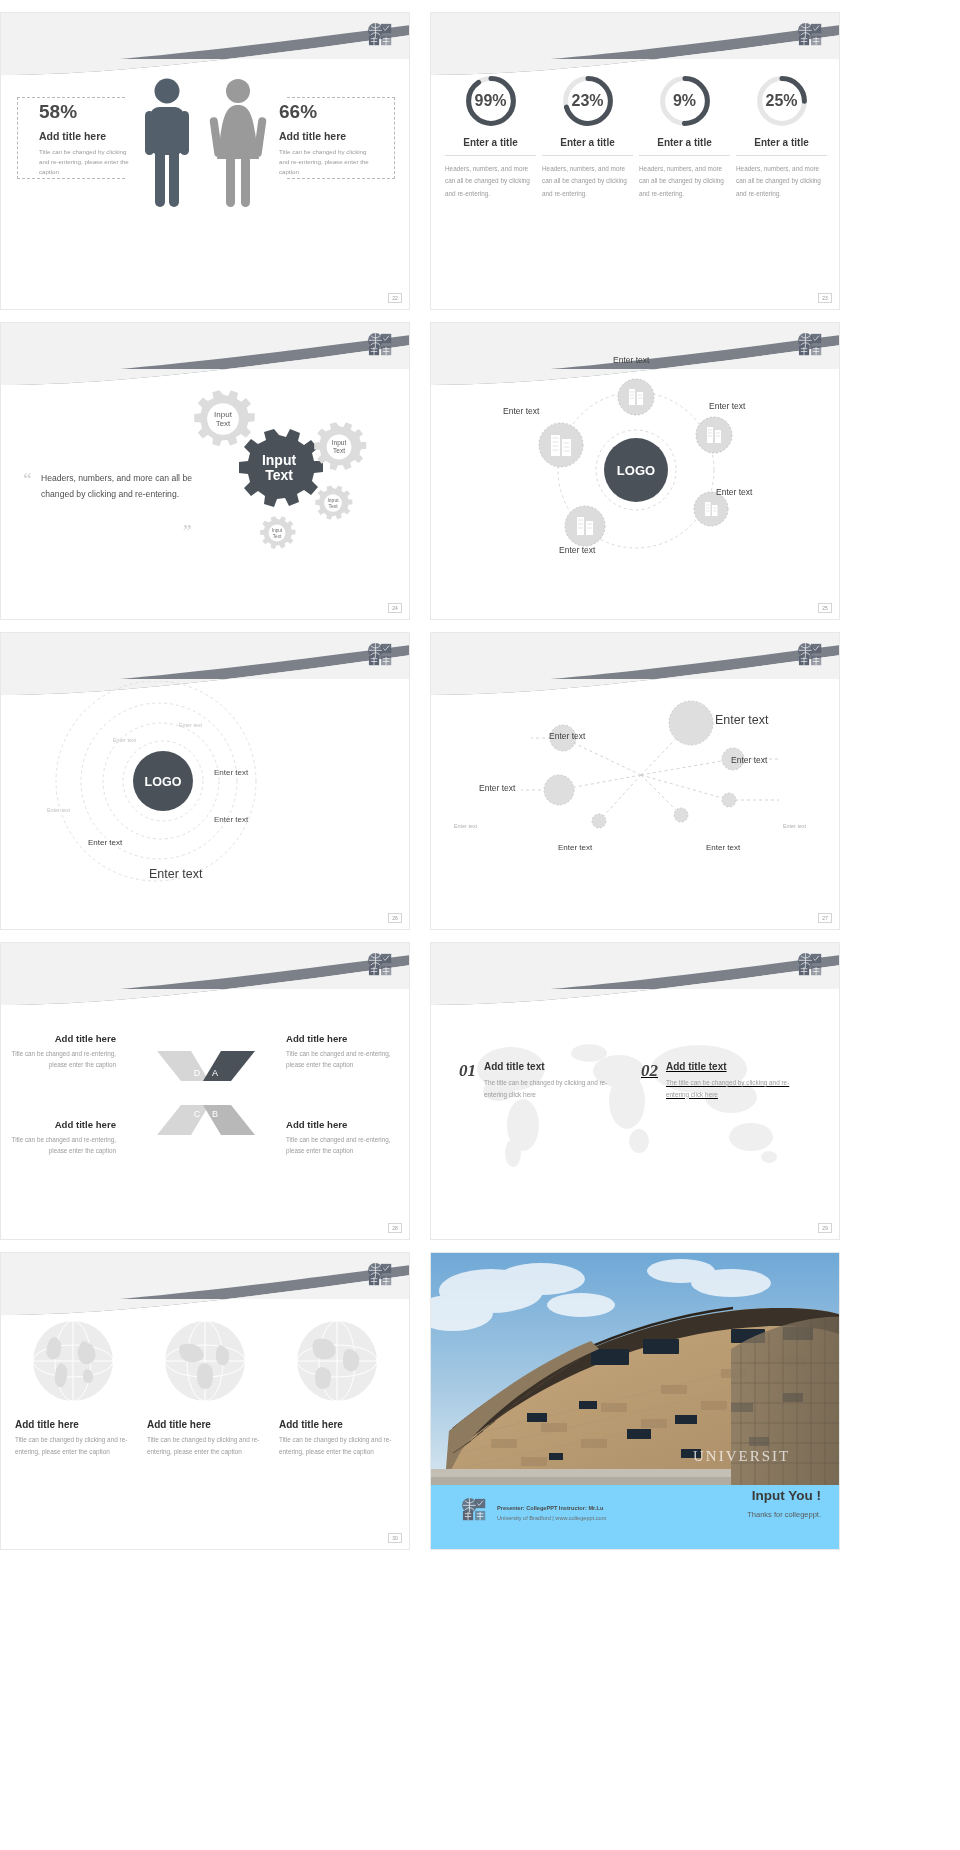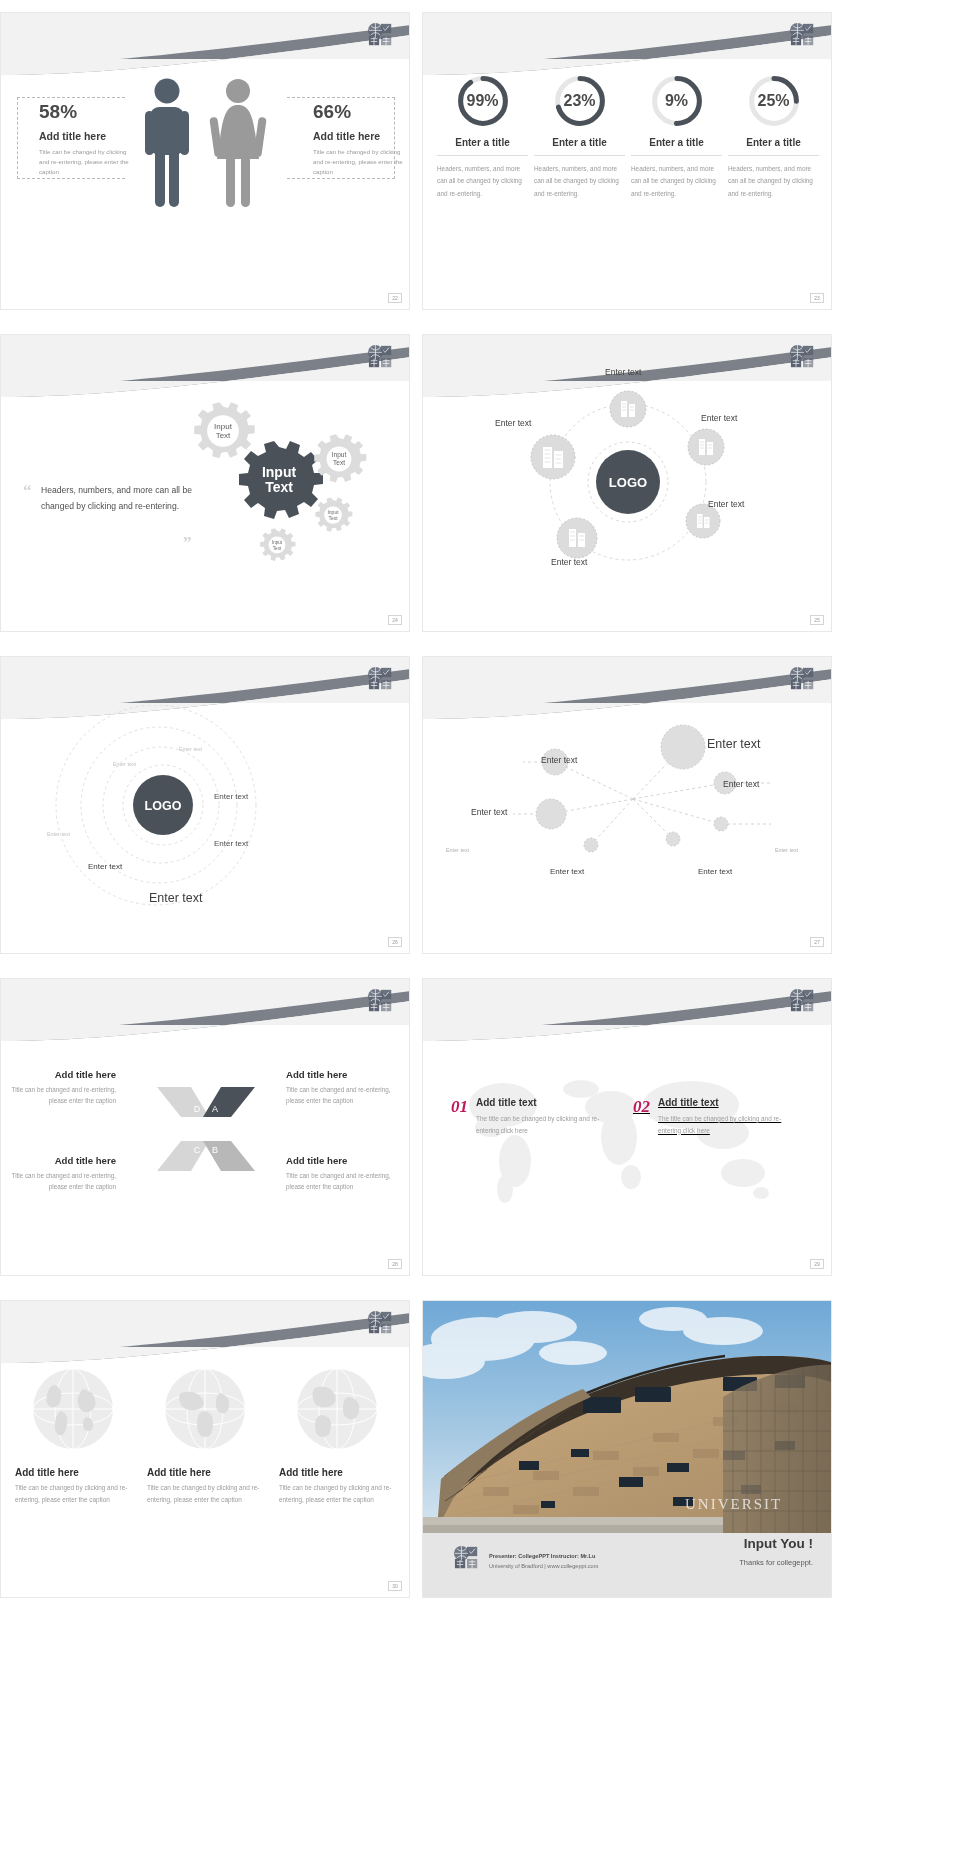--- a/index.html
+++ b/index.html
@@ -14,21 +14,20 @@
     background: #ffffff;
     overflow: hidden;
   }
   .grid {
     display: grid;
     grid-template-columns: 410px 410px;
     grid-template-rows: repeat(5, 310px);
     column-gap: 20px;
     row-gap: 0px;
     padding: 8px 58px 0 0;
-    gap: 12px;
   }
   .slide {
     position: relative;
     width: 410px; height: 298px;
     background: #ffffff;
     border: 1px solid #e8e8e8;
     overflow: hidden;
     margin-top: 4px;
   }
   
@@ -79,21 +78,21 @@
   .etxt-lg { position:absolute; font-size:12.5px; color:#3d3d3d; white-space:nowrap; }
 
   
   .x-title { font-size:9.6px; font-weight:bold; color:#303030; }
   .x-cap { font-size:6.3px; color:#9c9c9c; line-height:1.75; margin-top:4px;}
   .x-block { position:absolute; width:105px; }
   .x-right { text-align:left; }
   .x-left { text-align:right; }
 
   
-  .bignum { font-size:17px; font-weight:bold; font-style:italic; color:#be185d;
+  .bignum { font-size:17px; font-weight:bold; font-style:italic; color:#404040;
             font-family:"Liberation Serif", serif; }
   .num-title { font-size:10px; font-weight:bold; color:#333; }
   .num-body { font-size:6.4px; color:#9c9c9c; line-height:1.8; margin-top:5px; }
 
   
   .globe-title { font-size:10px; font-weight:bold; color:#2f2f2f; }
   .globe-cap { font-size:6.4px; color:#9c9c9c; line-height:1.85; margin-top:4px; }
 
   
   .photo { position:absolute; top:0; left:0; width:410px; height:232px; overflow:hidden; }
@@ -155,21 +154,21 @@
           <rect x="17" y="78" width="9" height="52" rx="4.5" fill="#9a9a9a"></rect>
           <rect x="32" y="78" width="9" height="52" rx="4.5" fill="#9a9a9a"></rect>
         </svg>
 
         <div style="position:absolute; left:38px; top:26px; width:92px;">
           <div class="pct">58%</div>
           <div class="addtitle">Add title here</div>
           <div class="capline">Title can be changed by clicking and re-entering, please enter the caption</div>
         </div>
 
-        <div style="position:absolute; left:278px; top:26px; width:96px;margin-left:34px;">
+        <div style="position:absolute; left:278px; top:26px; width:96px;">
           <div class="pct">66%</div>
           <div class="addtitle">Add title here</div>
           <div class="capline">Title can be changed by clicking and re-entering, please enter the caption</div>
         </div>
       </div>
       <div class="page-num">22</div>
     </div>
 
     <div class="slide">
       <div class="hdr">
@@ -706,21 +705,21 @@
             </g>
           </svg>
           <div class="globe-title">Add title here</div>
           <div class="globe-cap">Title can be changed by clicking and re-entering, please enter the caption</div>
         </div>
       </div>
 
       <div class="page-num">30</div>
     </div>
 
-    <div class="slide" style="background:#e5e5e5;">
+    <div class="slide" style="background:#7dd3fc;">
       <div class="photo">
         <svg width="410" height="232" viewBox="0 0 410 232" preserveAspectRatio="none">
           <defs>
             <linearGradient id="sky" x1="0" y1="0" x2="0" y2="1">
               <stop offset="0%" stop-color="#6fa8d6"></stop>
                 <stop offset="60%" stop-color="#a9cbe4"></stop>
               <stop offset="100%" stop-color="#d7e6f0"></stop>
             </linearGradient>
             <linearGradient id="wall" x1="0" y1="0" x2="1" y2="1">
               <stop offset="0%" stop-color="#c8a77e"></stop>

